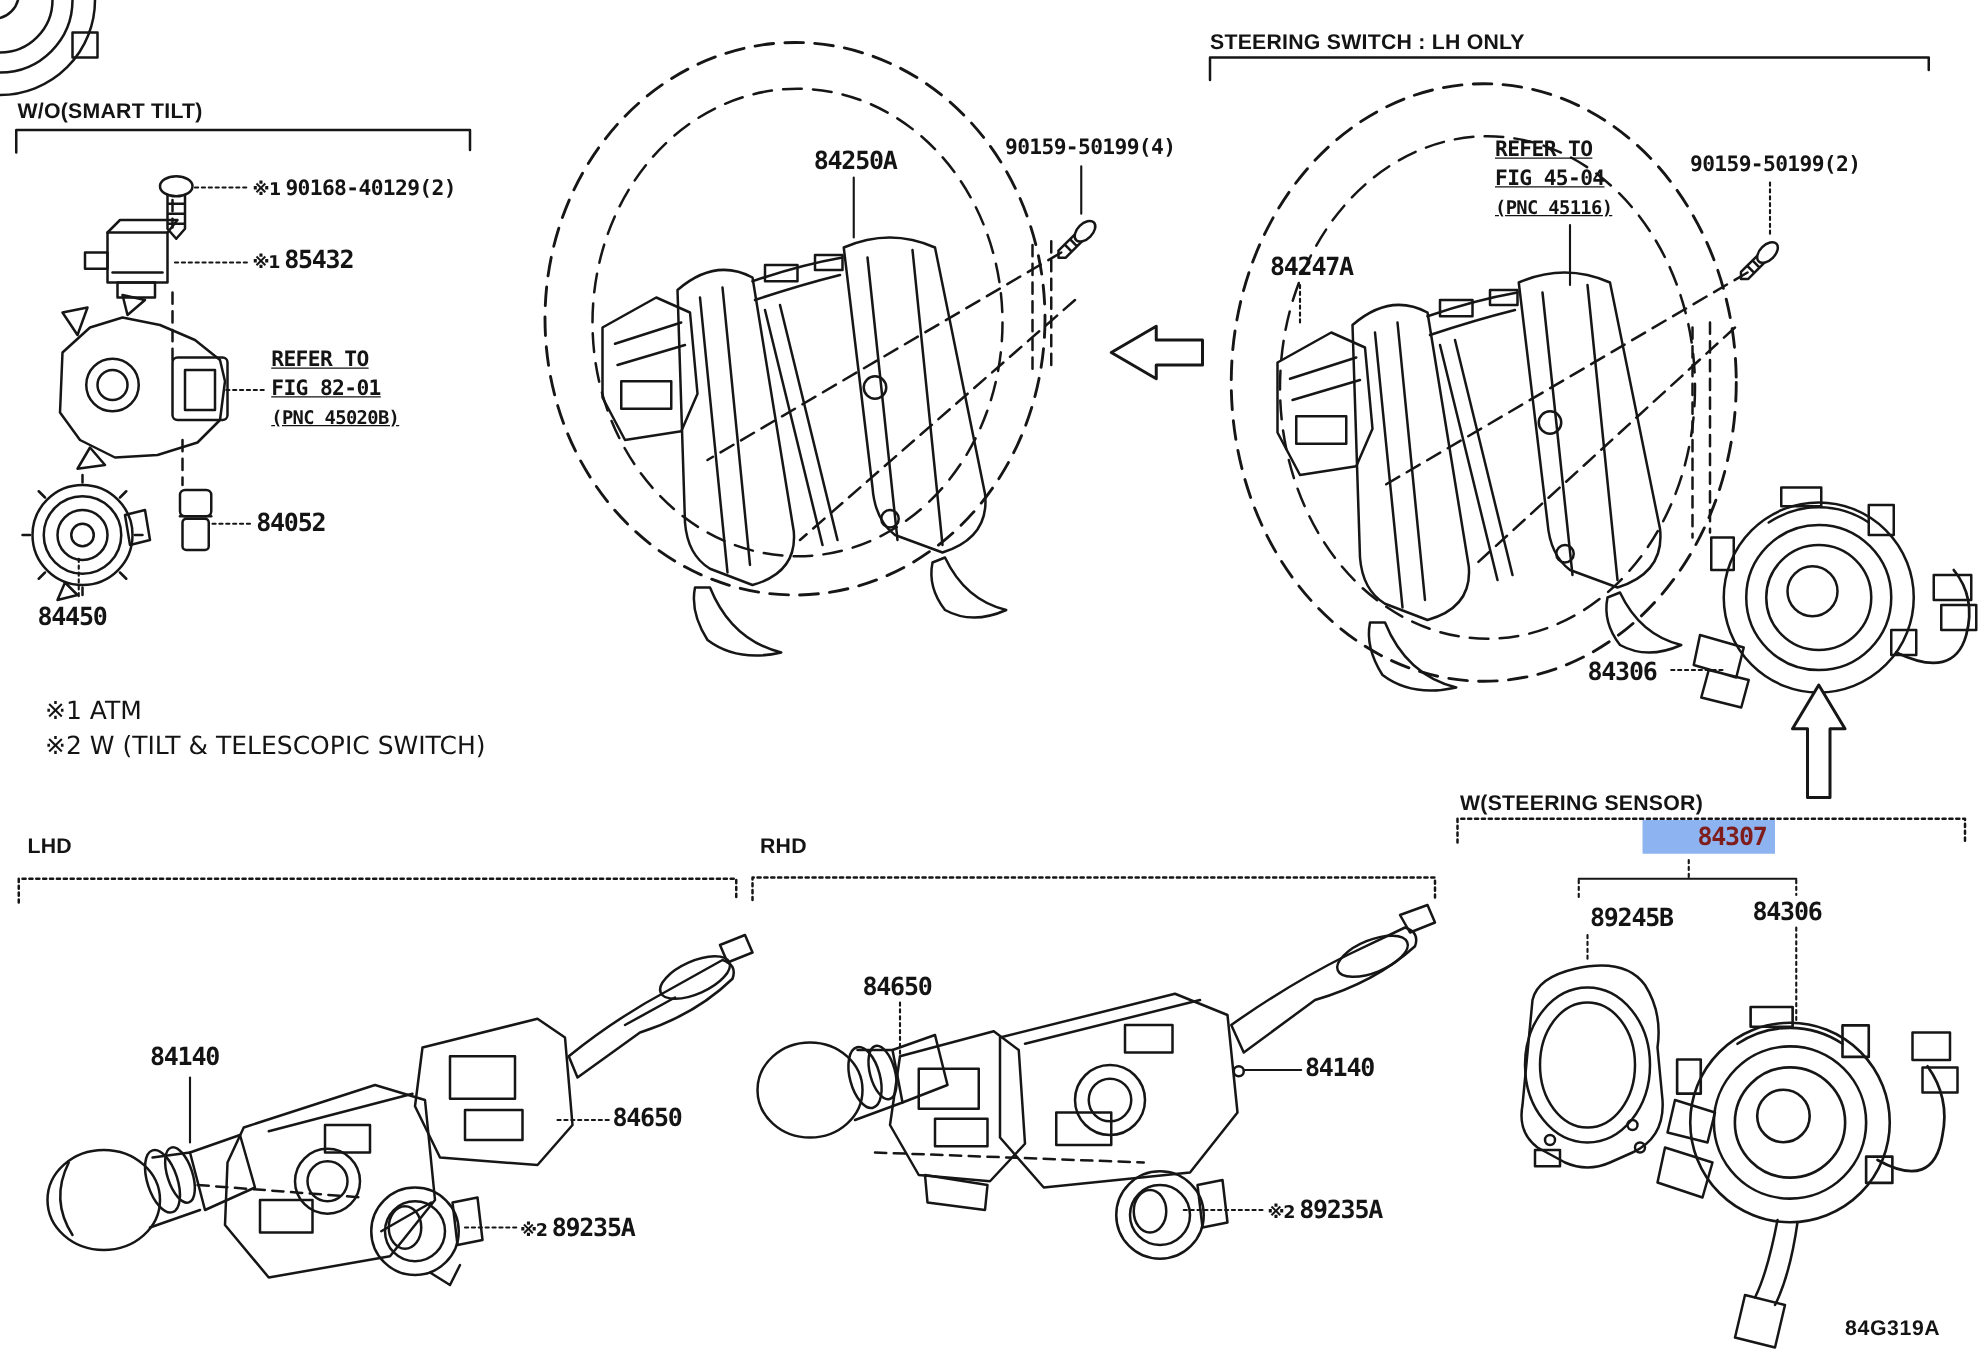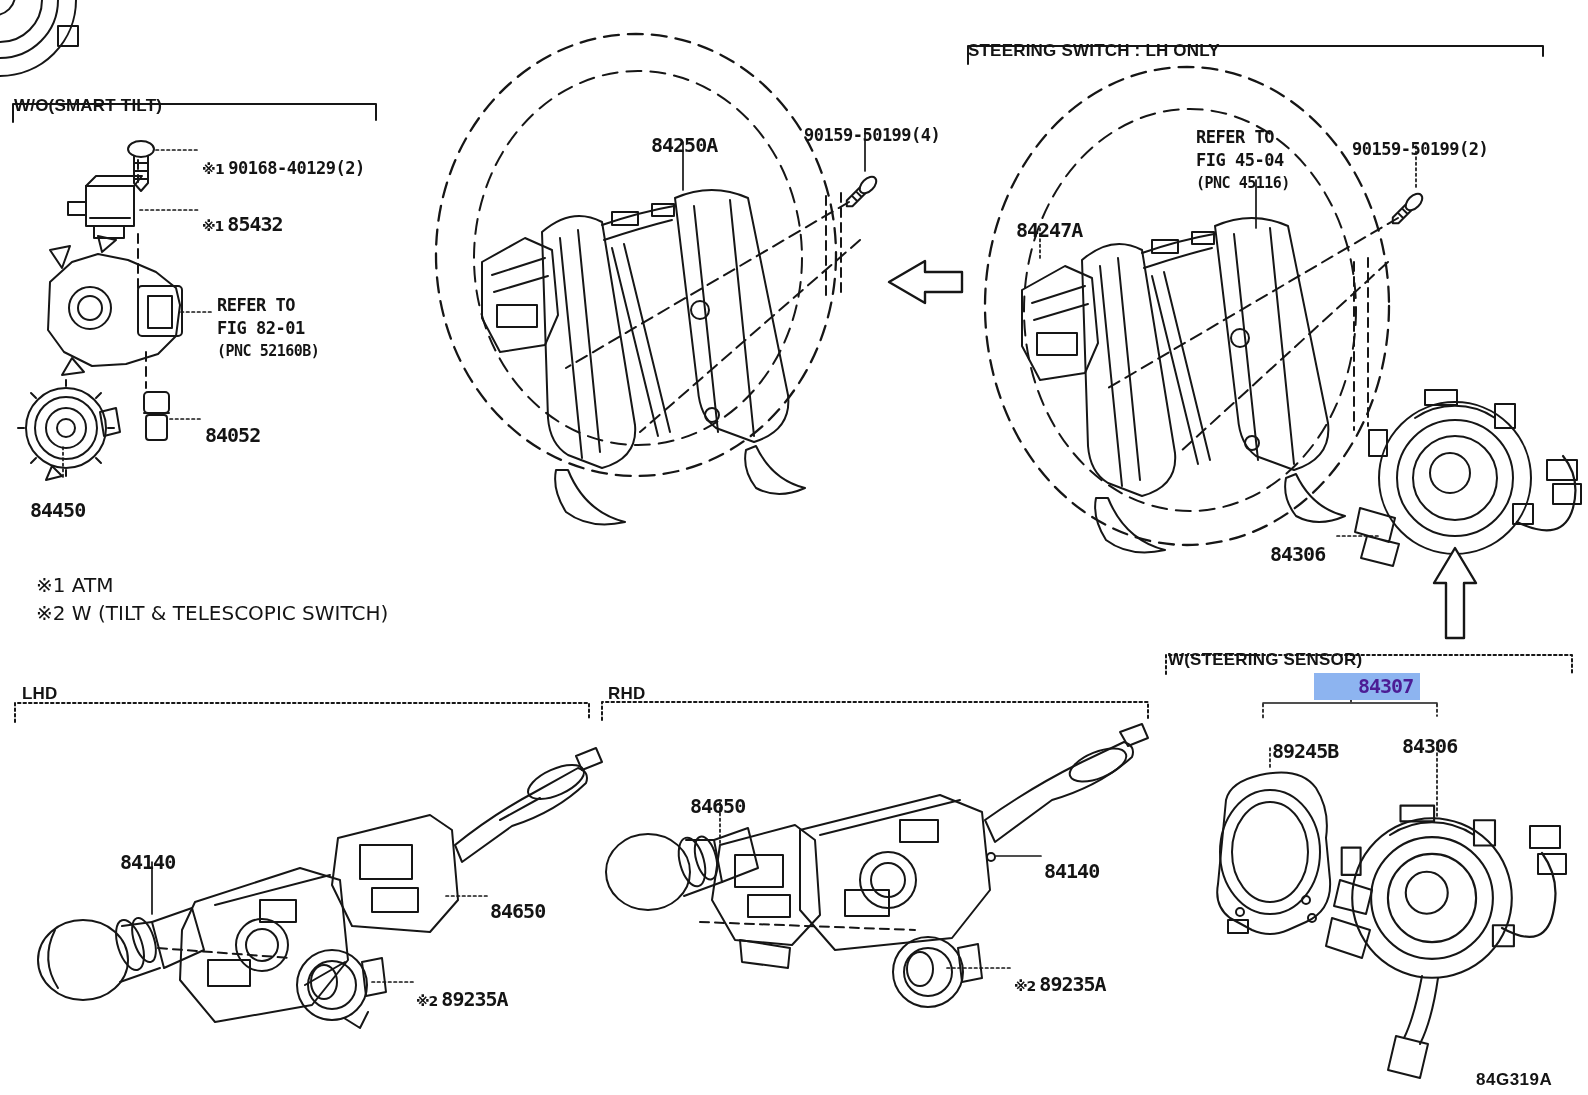--- a/index.html
+++ b/index.html
@@ -1,25 +1,25 @@
 <!DOCTYPE html>
 <html><head>
 <meta charset="utf-8">
 <style>
   html,body{margin:0;padding:0;background:#ffffff;}
   #stage{position:relative;width:1588px;height:1095px;background:#fff;overflow:hidden;
          font-family:"Liberation Sans",sans-serif;}
   #art{position:absolute;left:0;top:0;}
-  .lbl{position:absolute;white-space:nowrap;color:#141414;line-height:1;margin-top:17px;}
+  .lbl{position:absolute;white-space:nowrap;color:#141414;line-height:1;}
   .pn{font-family:"DejaVu Sans Mono",monospace;font-weight:bold;font-size:20px;letter-spacing:-1px;}
   .pn-long{font-family:"DejaVu Sans Mono",monospace;font-weight:bold;font-size:17px;letter-spacing:-0.5px;}
   .hdr{font-family:"Liberation Sans",sans-serif;font-weight:bold;font-size:17px;letter-spacing:0.2px;}
   .note{font-family:"DejaVu Sans",sans-serif;font-weight:normal;font-size:20px;}
   .pfx{font-family:"DejaVu Sans",sans-serif;font-weight:bold;font-size:14px;margin-right:4px;}
-  .refer{font-family:"DejaVu Sans Mono",monospace;font-weight:bold;font-size:17px;line-height:23px;letter-spacing:-0.5px;}
+  .refer{font-family:"DejaVu Sans Mono",monospace;font-weight:bold;font-size:17px;line-height:23px;letter-spacing:-0.5px;text-decoration:underline;}
   .refer .pnc{font-size:15px;}
   .hl{padding:3px 7px 4px 7px;font-size:20px;}
   .code{font-family:"Liberation Sans",sans-serif;font-weight:bold;font-size:17px;letter-spacing:0.5px;}
 </style>
 </head>
 <body>
 
 <div id="stage">
 
 <svg id="art" width="1588" height="1095" viewBox="0 0 1588 1095" fill="none" stroke="#161616" stroke-width="2" stroke-linejoin="round" stroke-linecap="round">
@@ -237,39 +237,39 @@
 
 <div class="lbl pn-long" style="left:202px;top:143px;">
   <span class="pfx">※1</span><span>90168-40129(2)</span>
 </div>
 <div class="lbl pn" style="left:202px;top:197px;">
   <span class="pfx">※1</span><span>85432</span>
 </div>
 <div class="lbl refer" style="left:217px;top:277px;">
   <div>REFER TO</div>
   <div>FIG 82-01</div>
-  <div class="pnc">(PNC 52160B)</div>
+  <div class="pnc">(PNC 45020B)</div>
 </div>
 <div class="lbl pn" style="left:205px;top:408px;">84052</div>
 <div class="lbl pn" style="left:30px;top:483px;">84450</div>
 
 <div class="lbl pn" style="left:651px;top:118px;">84250A</div>
 <div class="lbl pn-long" style="left:804px;top:110px;">90159-50199(4)</div>
 
 <div class="lbl refer" style="left:1196px;top:109px;">
   <div>REFER TO</div>
   <div>FIG 45-04</div>
   <div class="pnc">(PNC 45116)</div>
 </div>
 <div class="lbl pn-long" style="left:1352px;top:124px;">90159-50199(2)</div>
 <div class="lbl pn" style="left:1016px;top:203px;">84247A</div>
 
 <div class="lbl pn" style="left:1270px;top:527px;">84306</div>
 
-<div class="lbl pn hl" style="left: 1314px; top: 656px; background: rgb(141, 180, 240); color: #4c1d95; padding-left: 44px;">84307</div>
+<div class="lbl pn hl" style="left: 1314px; top: 656px; background: rgb(141, 180, 240); color: #7f1d1d; padding-left: 44px;">84307</div>
 <div class="lbl pn" style="left:1272px;top:724px;">89245B</div>
 <div class="lbl pn" style="left:1402px;top:719px;">84306</div>
 
 <div class="lbl pn" style="left:120px;top:835px;">84140</div>
 <div class="lbl pn" style="left:490px;top:884px;">84650</div>
 <div class="lbl pn" style="left:416px;top:972px;">
   <span class="pfx">※2</span><span>89235A</span>
 </div>
 
 <div class="lbl pn" style="left:690px;top:779px;">84650</div>

